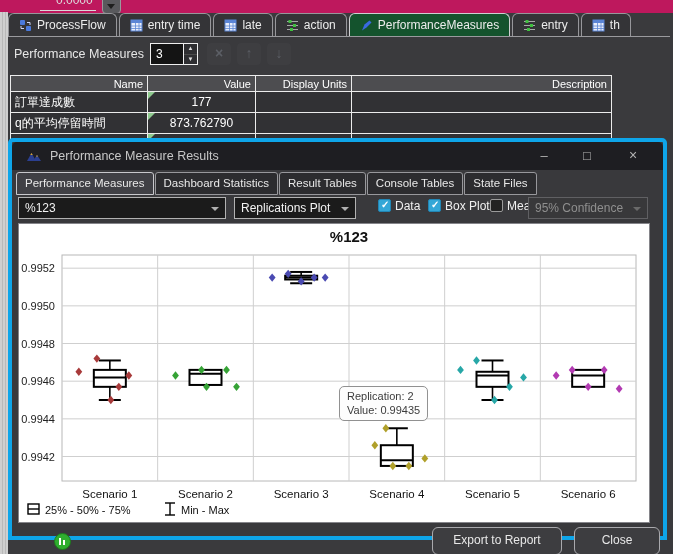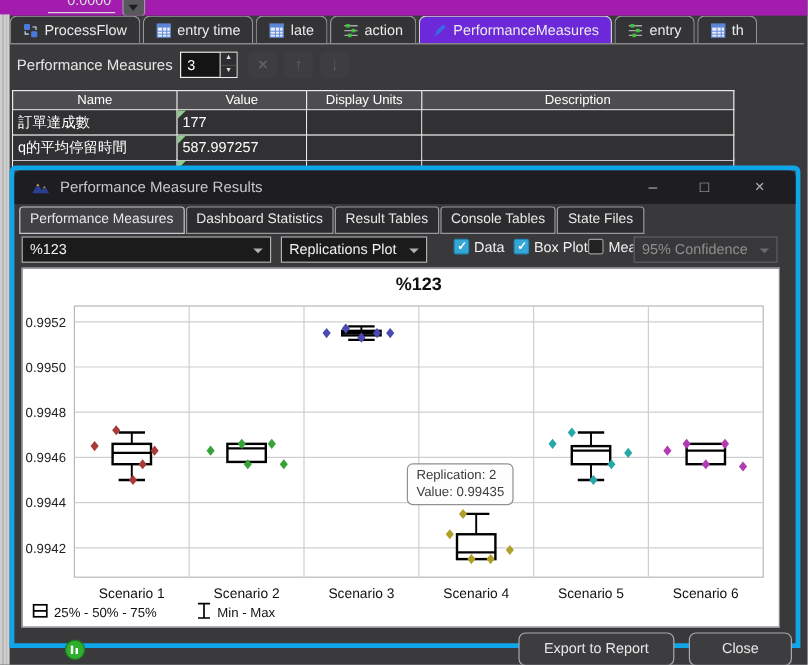--- a/index.html
+++ b/index.html
@@ -1,47 +1,47 @@
 <!DOCTYPE html>
 <html><head>
 <meta charset="utf-8">
 <style>
   html,body{margin:0;padding:0}
   body{width:673px;height:554px;position:relative;overflow:hidden;background:#3a3a3d;
        font-family:"Liberation Sans",sans-serif;-webkit-font-smoothing:antialiased}
   .abs{position:absolute}
   
-  .topstrip{left:0;top:0;width:673px;height:13px;background:#a21caf;overflow:hidden}
+  .topstrip{left:0;top:0;width:673px;height:13px;background:#be185d;overflow:hidden}
   .spin-remnant-text{left:56px;top:-7px;font-size:12px;color:#dcdcdc}
   .spin-remnant-line{left:40px;top:10px;width:56px;height:1px;background:#d8d8d8}
   .spin-remnant-btn{left:102px;top:-4px;width:17px;height:16px;background:#59595d;border:1px solid #9a9a9e;border-radius:4px}
   .spin-remnant-btn .car{position:absolute;left:4px;top:7px;border-left:4px solid transparent;border-right:4px solid transparent;border-top:5px solid #1e1e1e}
   
   .leftstrip{left:0;top:12px;width:8px;height:542px;background:repeating-linear-gradient(90deg,#cfcfcf 0 2px,#b9b9b9 2px 3px)}
   
   .maintabs{left:8px;top:13px;height:24px;display:flex;gap:2px}
   .mtab{display:flex;align-items:center;gap:5px;padding:0 10px;height:22px;background:#343437;
         border:1px solid #97979b;border-bottom:none;border-radius:6px 6px 0 0;color:#ececec;font-size:12px;white-space:nowrap}
-  .mtab.active{background:#6d28d9;border-color:#cfcfd2}
+  .mtab.active{background:#14532d;border-color:#cfcfd2}
   .tabsep{left:8px;top:36px;width:662px;height:1px;background:#9a9a9e}
   
   .tb-label{left:14px;top:47px;font-size:12.5px;color:#e6e6e6}
   .spinner{left:150px;top:43px;width:48px;height:22px;display:flex;border:1px solid #efefef;box-sizing:border-box;background:#141414}
   .spinner .val{width:31px;color:#fff;font-size:12px;padding:3px 0 0 5px}
   .spinner .arrows{width:15px;display:flex;flex-direction:column;border-left:1px solid #efefef}
   .spinner .arrows div{flex:1;background:#2e2e31;color:#e0e0e0;font-size:6px;line-height:9px;text-align:center}
   .spinner .arrows div:first-child{border-bottom:1px solid #4a4a4a}
   .dbtn{top:43px;width:24px;height:22px;background:#3e3e41;border-radius:4px;color:#5c5f66;
         font-size:14px;font-weight:bold;text-align:center;line-height:21px}
   
   .mtable{left:10px;top:75px;border-collapse:collapse}
-  .mtable th{background:#4d4d50;color:#fff;font-size:11px;font-weight:normal;text-align:center;
+  .mtable th{background:#4d4d50;color:#fff;font-size:11px;font-weight:normal;text-align:right;
              padding:1px 4px;height:13px;border:1px solid #ececec}
   .mtable td{background:#313134;color:#fff;font-size:12px;padding:1px 4px;height:18px;border:1px solid #ececec;position:relative}
-  .mtable td.v{text-align:left}
+  .mtable td.v{text-align:center}
   .tri{position:absolute;left:0;top:0;width:0;height:0;border-top:7px solid #8fca8f;border-right:7px solid transparent}
   
   .dialog{left:8px;top:138px;width:659px;height:402px;background:#39393c;border:4px solid #0ea5e9;
           border-radius:5px 5px 0 0;box-sizing:border-box}
   .dtitle{left:0;top:0;width:100%;height:28px;background:#1e1e22;border-radius:5px 5px 0 0}
   .dtitle .txt{position:absolute;left:38px;top:7px;font-size:12.5px;color:#c7c7c7}
   .winbtn{top:0;height:28px;color:#b4b4b4;font-size:13px;text-align:center;line-height:27px}
   .dtabs{left:4px;top:30px;display:flex;gap:1px}
   .dtab{padding:0 8px;height:21px;line-height:21px;font-size:11.5px;color:#e8e8e8;background:#2c2c2f;
         border:1px solid #98989c;border-radius:3px 3px 0 0;white-space:nowrap}
@@ -162,21 +162,21 @@
     <th style="width:251px">Description</th>
   </tr>
   <tr>
     <td>訂單達成數</td>
     <td class="v"><span class="tri"></span><span>177</span></td>
     <td></td>
     <td></td>
   </tr>
   <tr>
     <td>q的平均停留時間</td>
-    <td class="v"><span class="tri"></span><span>587.997257</span></td>
+    <td class="v"><span class="tri"></span><span>873.762790</span></td>
     <td></td>
     <td></td>
   </tr>
   <tr>
     <td>%123</td>
     <td class="v"><span class="tri"></span><span>1.181080</span></td>
     <td></td>
     <td></td>
   </tr>
 </tbody>

